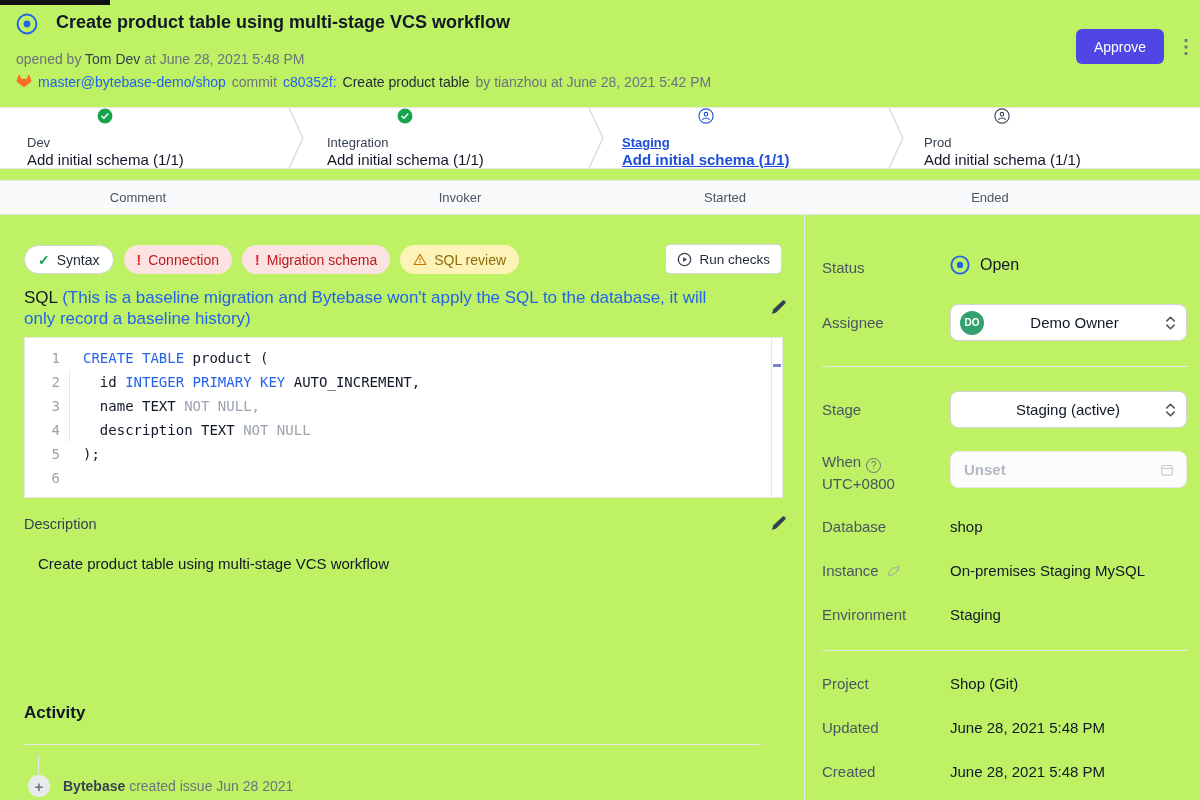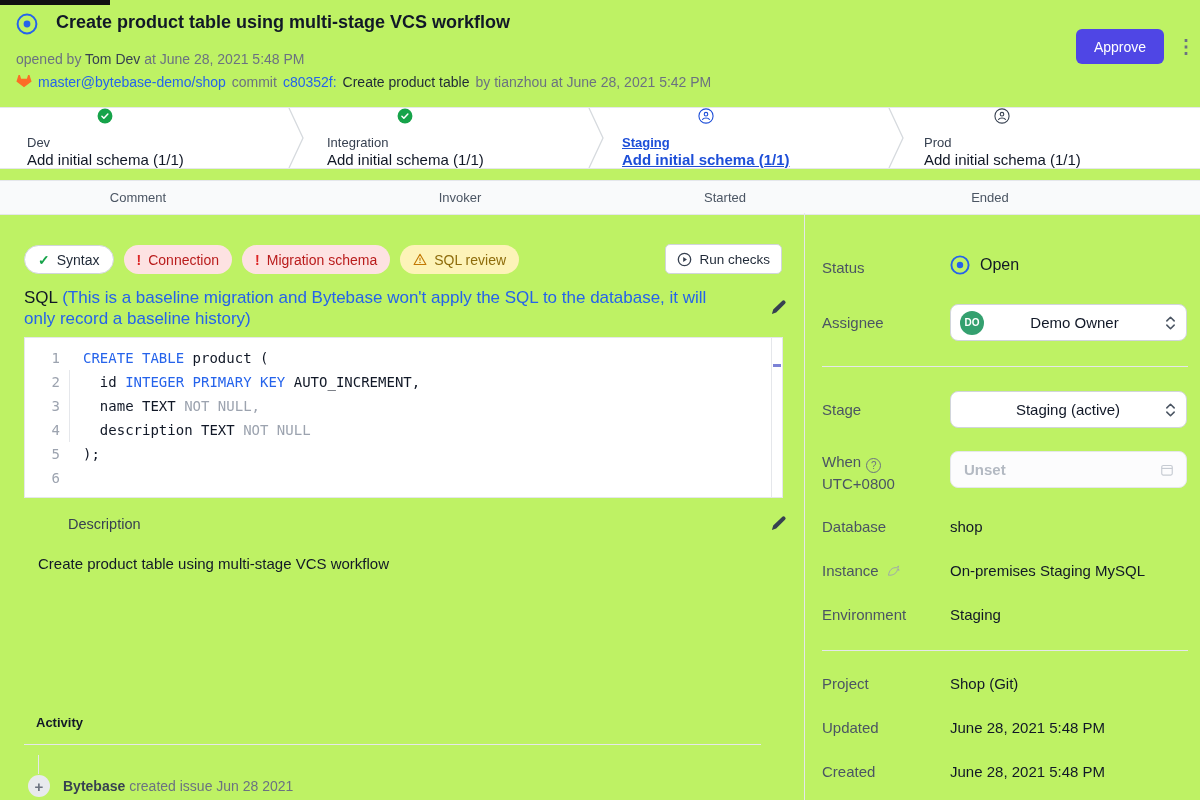--- a/index.html
+++ b/index.html
@@ -64,23 +64,23 @@
           padding-top:8px;cursor:text;}
   .cline{display:flex;height:24px;line-height:24px;}
   .lnum{width:44px;text-align:right;padding-right:9px;color:#9ca3af;box-sizing:border-box;flex:none;}
   .lcode{white-space:pre;border-left:1px solid transparent;padding-left:13px;color:#111827;}
   .cline.ig .lcode{border-left-color:#e5e7eb;}
   .kw{color:#2563eb;}
   .mut{color:#9ca3af;}
   .rail{position:absolute;right:0;top:0;bottom:0;width:10px;border-left:1px solid #e5e7eb;}
   .rail-mark{position:absolute;right:1px;top:26px;width:8px;height:3px;background:#7c82d6;}
 
-  .desc-head{position:absolute;left:24px;top:303px;font-size:14.5px;color:#374151;margin-left:44px;}
+  .desc-head{position:absolute;left:24px;top:303px;font-size:14.5px;color:#374151;}
   .desc-text{position:absolute;left:38px;top:342px;font-size:15px;color:#111827;}
-  .activity-h{position:absolute;left:24px;top:490px;margin:12px;font-size:13px;font-weight:700;color:#111827;}
+  .activity-h{position:absolute;left:24px;top:490px;margin:0;font-size:17px;font-weight:700;color:#111827;}
   .activity-divider{position:absolute;left:24px;top:531px;width:737px;height:1px;background:#e5e7eb;}
   .timeline-line{position:absolute;left:38px;top:542px;width:1px;height:19px;background:#e5e7eb;}
   .activity-item{position:absolute;left:28px;top:562px;display:flex;align-items:center;gap:13px;}
   .plus-circle{width:22px;height:22px;border-radius:50%;background:#e8eaee;color:#6b7280;
                display:flex;align-items:center;justify-content:center;font-size:15px;font-weight:700;flex:none;}
   .activity-text{font-size:14px;color:#6b7280;}
   .activity-text .actor{color:#374151;font-weight:700;}
 
   
   .sidebar{left:806px;top:213px;width:394px;height:587px;}

